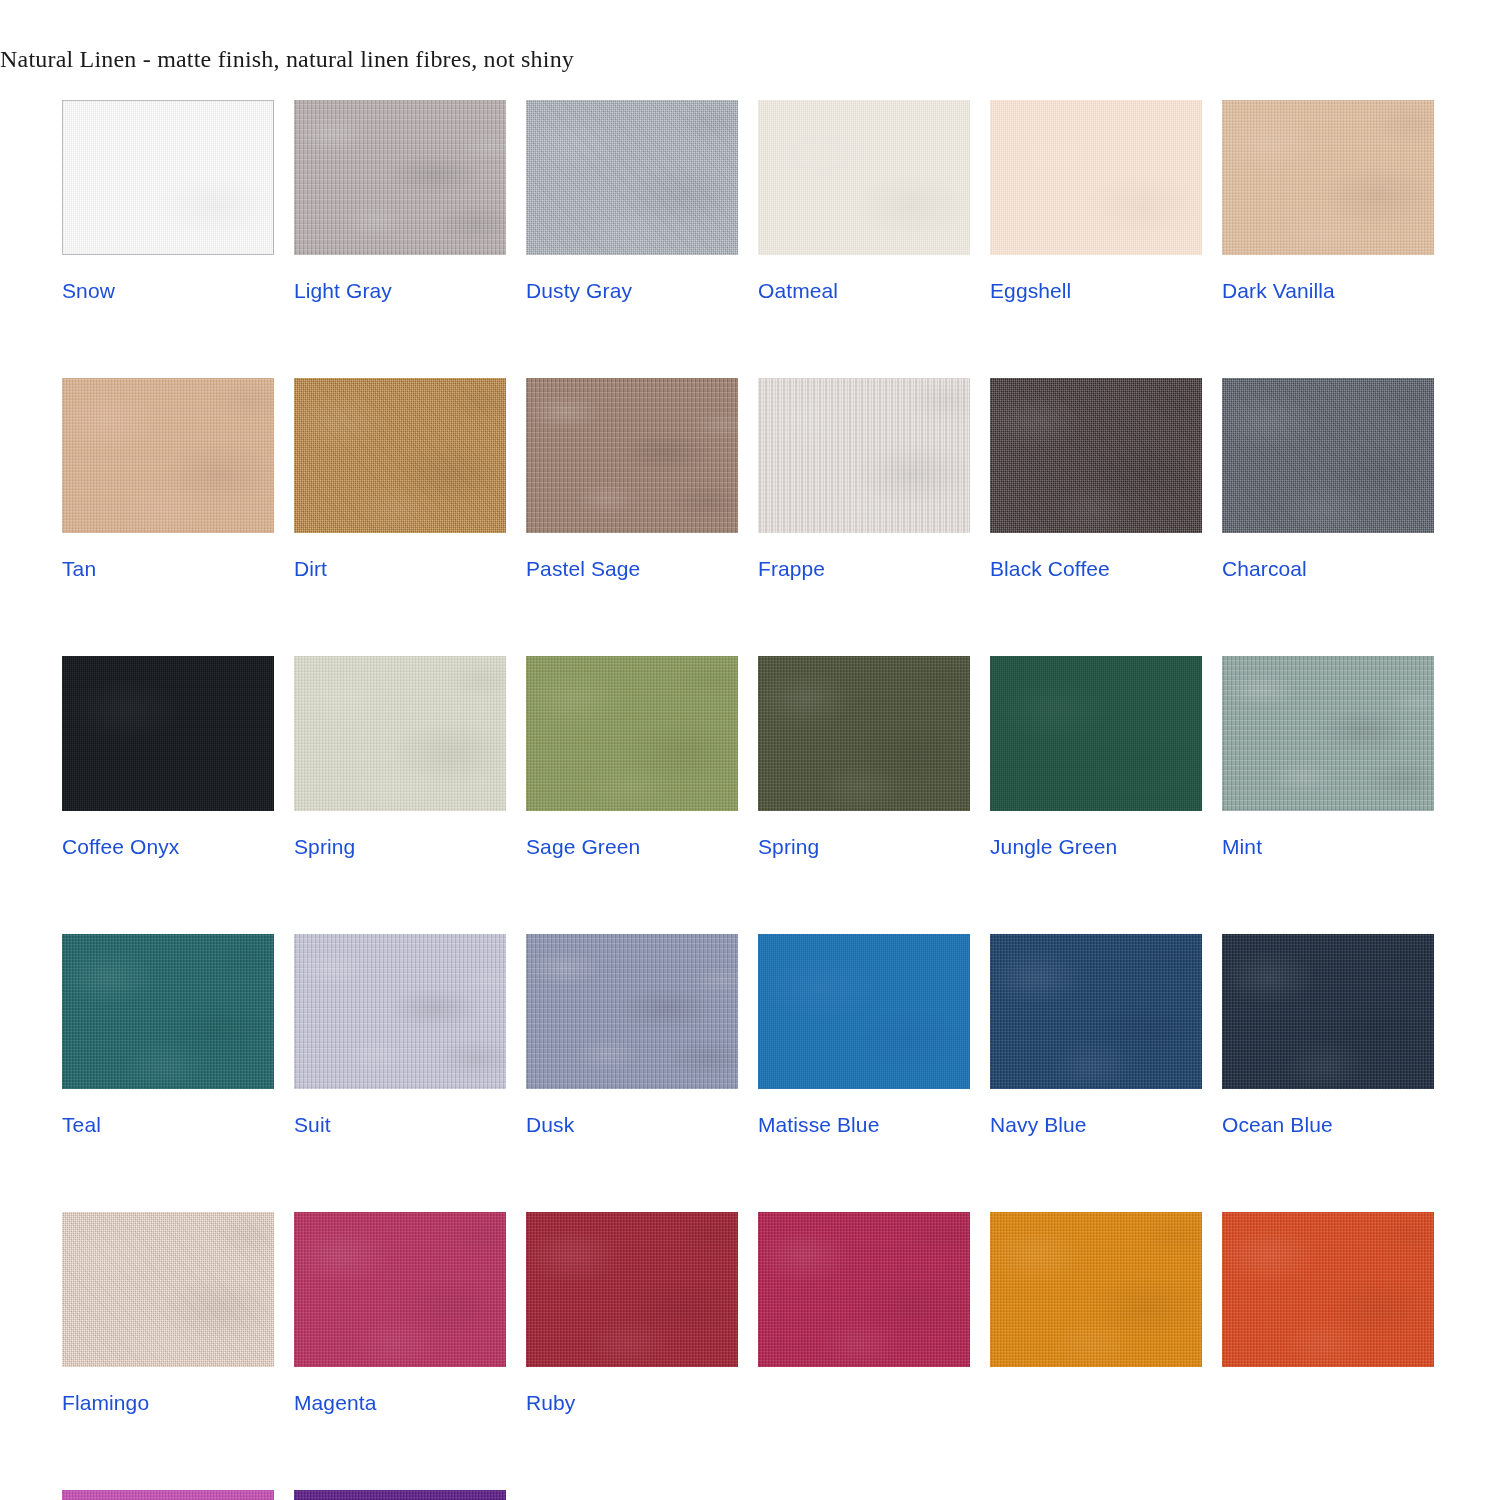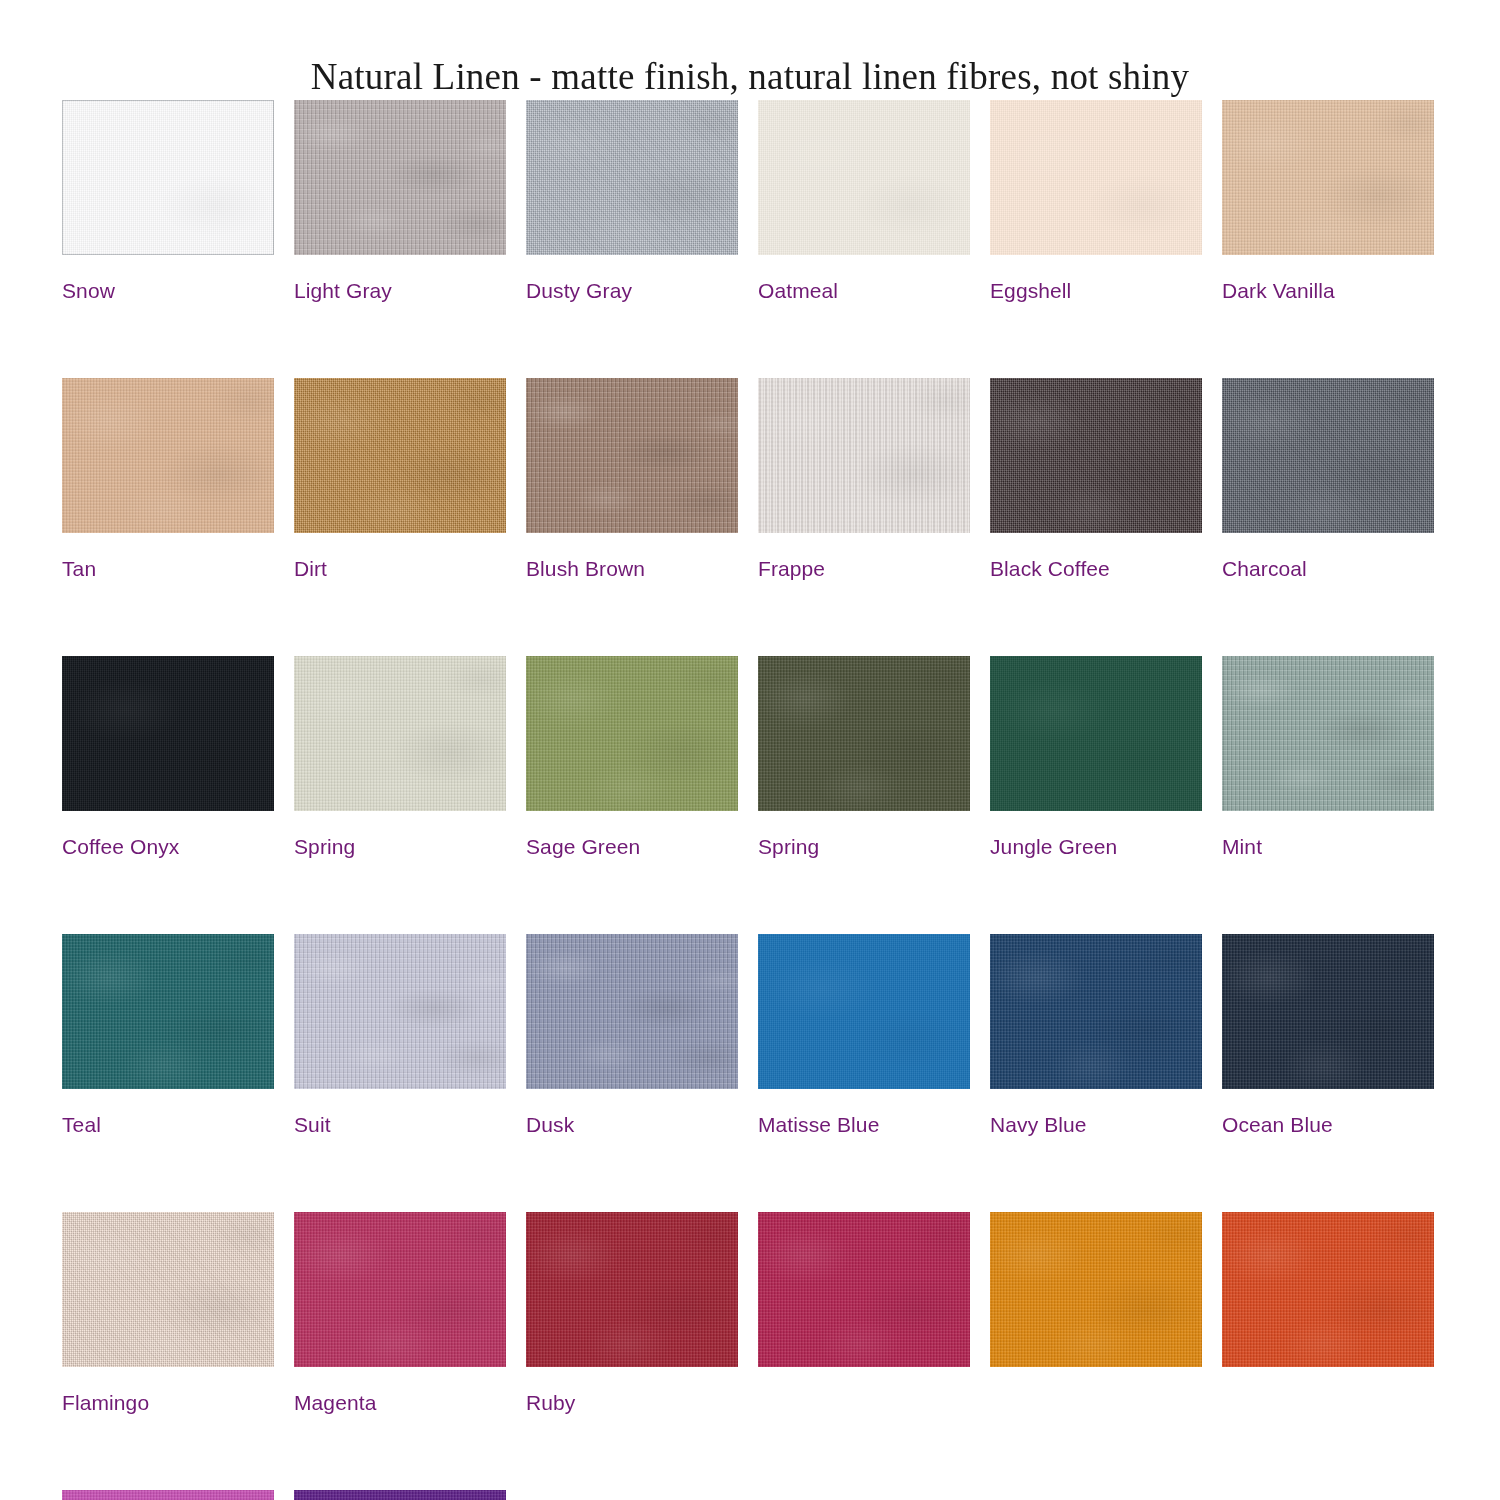--- a/index.html
+++ b/index.html
@@ -20,23 +20,23 @@
     height: 1500px;
     background: #ffffff;
   }
 
   
   #chart-title {
     position: absolute;
     top: 30px;
     left: 0;
     width: 1500px;
-    text-align: center;
+    text-align: left;
     font-family: "Liberation Serif", serif;
-    font-size: 37px;
+    font-size: 24px;
     font-weight: 400;
     letter-spacing: 0.2px;
     color: #1a1a1a;
     white-space: nowrap;
   }
 
   
   #swatch-grid {
     position: absolute;
     top: 100px;
@@ -146,21 +146,21 @@
   .weave-smooth::after {
     background-image:
       radial-gradient(ellipse 80px 44px at 30% 35%, rgba(255,255,255,0.035), rgba(255,255,255,0) 72%),
       radial-gradient(ellipse 80px 44px at 72% 68%, rgba(0,0,0,0.028), rgba(0,0,0,0) 72%);
   }
 
   .swatch-label {
     margin-top: 25px;
     font-size: 21px;
     font-weight: 400;
-    color: #701a75;
+    color: #1d4ed8;
     letter-spacing: 0.1px;
     line-height: 1;
     white-space: nowrap;
   }
 </style>
 </head>
 <body>
 
 <div id="page">
 
@@ -194,21 +194,21 @@
       <div class="swatch-cell">
         <div class="swatch-chip " style="background-color: rgb(220, 180, 147);"></div>
         <div class="swatch-label">Tan</div>
       </div>
       <div class="swatch-cell">
         <div class="swatch-chip weave-speckle" style="background-color: rgb(192, 136, 64);"></div>
         <div class="swatch-label">Dirt</div>
       </div>
       <div class="swatch-cell">
         <div class="swatch-chip weave-slub" style="background-color: rgb(154, 124, 107);"></div>
-        <div class="swatch-label">Blush Brown</div>
+        <div class="swatch-label">Pastel Sage</div>
       </div>
       <div class="swatch-cell">
         <div class="swatch-chip weave-streak" style="background-color: rgb(228, 222, 219);"></div>
         <div class="swatch-label">Frappe</div>
       </div>
       <div class="swatch-cell">
         <div class="swatch-chip weave-speckle" style="background-color: rgb(59, 47, 49);"></div>
         <div class="swatch-label">Black Coffee</div>
       </div>
       <div class="swatch-cell">

